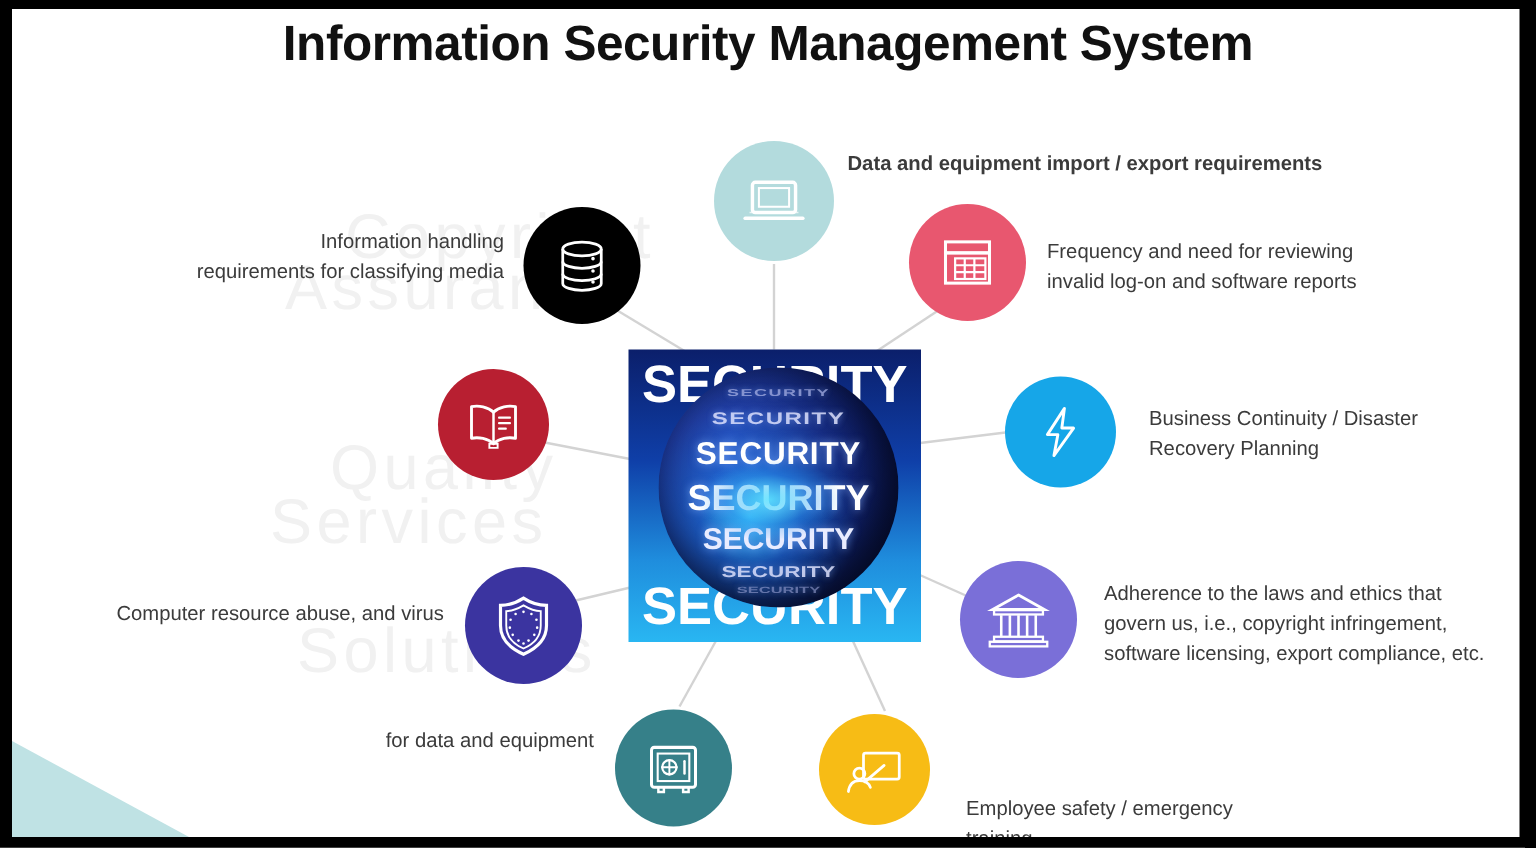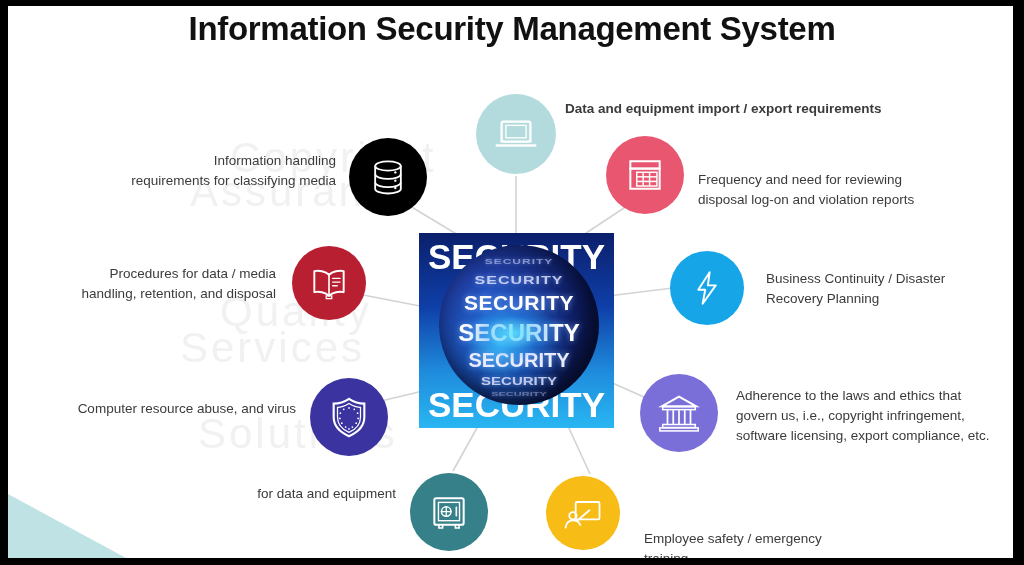--- a/index.html
+++ b/index.html
@@ -208,23 +208,23 @@
       <rect x="8" y="17" width="32" height="22" fill="none" stroke="#ffffff" stroke-width="2.2"></rect>
       <g stroke="#ffffff" stroke-width="1.6">
         <rect x="15" y="21" width="22" height="15" fill="none"></rect>
         <line x1="15" y1="26" x2="37" y2="26"></line>
         <line x1="15" y1="31" x2="37" y2="31"></line>
         <line x1="22" y1="21" x2="22" y2="36"></line>
         <line x1="29" y1="21" x2="29" y2="36"></line>
       </g>
     </svg>
   </div>
-  <div class="label left" style="left:690px; top:152px; width:320px;margin-top:12px;">
+  <div class="label left" style="left:690px; top:152px; width:320px;">
     <div>Frequency and need for reviewing</div>
-    <div>disposal log-on and violation reports</div>
+    <div>invalid log-on and software reports</div>
   </div>
 
   <div class="node" style="left:662px; top:245px; width:74px; height:74px; background:#16a6e8;">
     <svg width="42" height="42" viewBox="0 0 48 48">
       <path d="M27 6 L14 26 H22 L19 42 L34 21 H25 Z" fill="none" stroke="#ffffff" stroke-width="2.2" stroke-linejoin="round"></path>
     </svg>
   </div>
   <div class="label left" style="left:758px; top:263px; width:300px;">
     <div>Business Continuity / Disaster</div>
     <div>Recovery Planning</div>
@@ -307,24 +307,20 @@
       <path d="M24 15 C20 11 13 10 8 11 V34 C13 33 20 34 24 38 C28 34 35 33 40 34 V11 C35 10 28 11 24 15 Z" fill="none" stroke="#ffffff" stroke-width="2.1" stroke-linejoin="round"></path>
       <path d="M24 15 V38" stroke="#ffffff" stroke-width="1.8"></path>
       <g stroke="#ffffff" stroke-width="1.5" stroke-linecap="round">
         <line x1="28" y1="19" x2="36" y2="19"></line>
         <line x1="28" y1="23" x2="36" y2="23"></line>
         <line x1="28" y1="27" x2="33" y2="27"></line>
       </g>
       <path d="M21 38 H27 V41 H21 Z" fill="none" stroke="#ffffff" stroke-width="1.4"></path>
     </svg>
   </div>
-  <div class="label right" style="left:10px; top:258px; width:258px;">
-    <div>Procedures for data / media</div>
-    <div>handling, retention, and disposal</div>
-  </div>
 
   <div class="node" style="left:341px; top:132px; width:78px; height:78px; background:#000000;">
     <svg width="44" height="44" viewBox="0 0 48 48">
       <ellipse cx="24" cy="12" rx="14" ry="5" fill="none" stroke="#ffffff" stroke-width="2"></ellipse>
       <path d="M10 12 V21 C10 24 17 26 24 26 C31 26 38 24 38 21 V12" fill="none" stroke="#ffffff" stroke-width="2"></path>
       <path d="M10 21 V30 C10 33 17 35 24 35 C31 35 38 33 38 30 V21" fill="none" stroke="#ffffff" stroke-width="2"></path>
       <path d="M10 30 V37 C10 40 17 42 24 42 C31 42 38 40 38 37 V30" fill="none" stroke="#ffffff" stroke-width="2"></path>
       <g fill="#ffffff">
         <circle cx="32" cy="19" r="1.3"></circle>
         <circle cx="32" cy="28" r="1.3"></circle>

